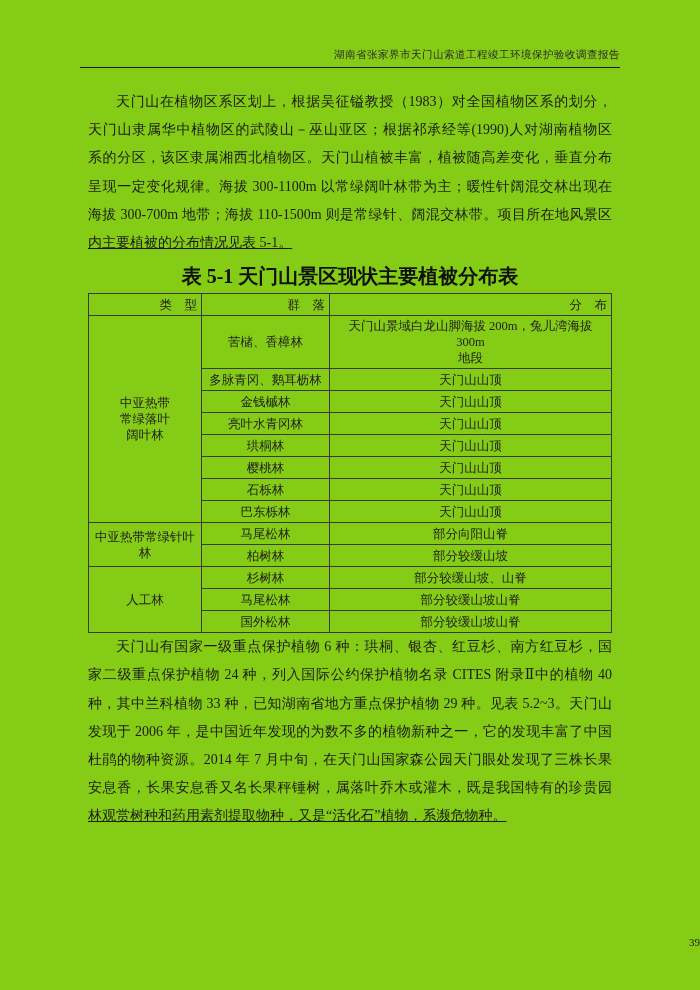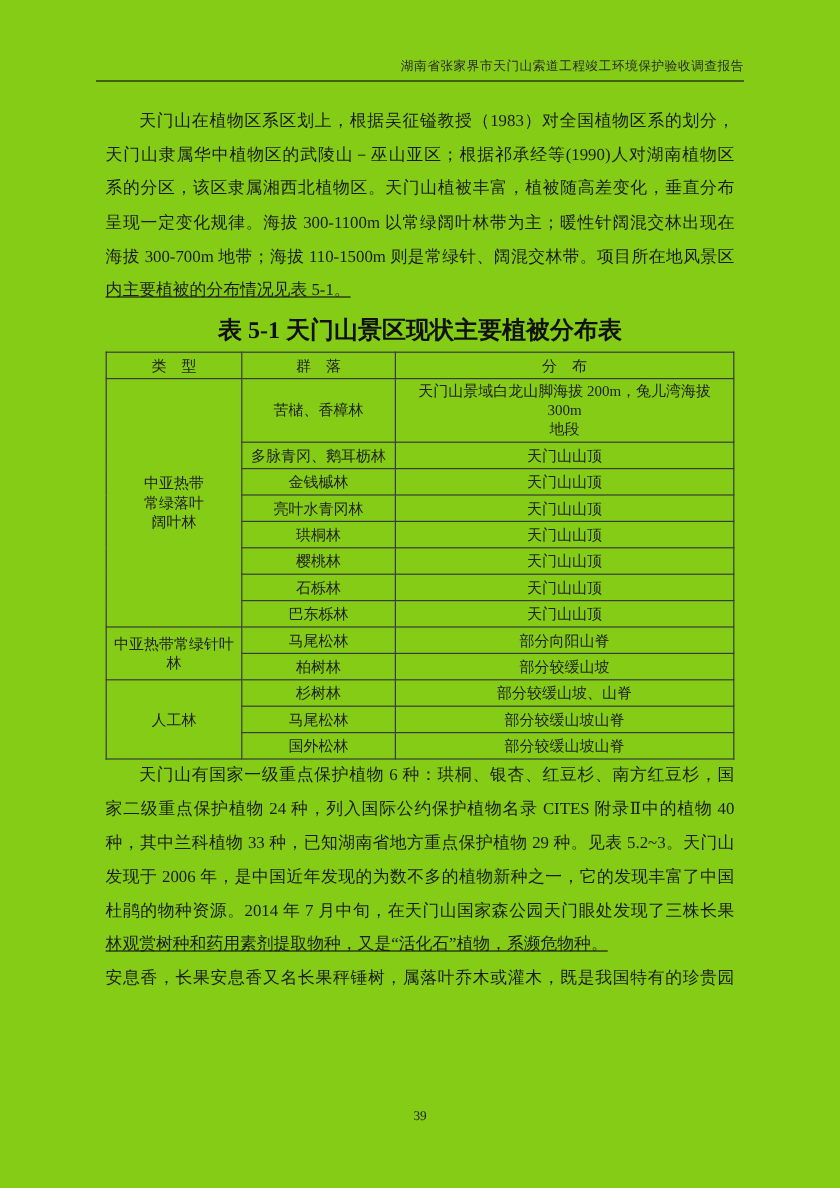--- a/index.html
+++ b/index.html
@@ -53,37 +53,37 @@
     border:1px solid #3a3a3a;
     text-align:center;
     vertical-align:middle;
     padding:2px 4px;
     line-height:16px;
     white-space:pre-line;
     font-weight:normal;
     overflow:hidden;
   }
   table.veg{border:1.5px solid #2a2a2a;}
-  table.veg th{height:17px;}
+  table.veg th{height:17px;text-align:right;}
   table.veg td{height:17px;}
   col.c-type{width:113px;}
   col.c-comm{width:128px;}
   col.c-dist{width:auto;}
   tr.group-start td{border-top:1.5px solid #2a2a2a;}
   .section-heading{
     margin-top:21px;
     font-size:14.5px;
     line-height:28px;
     text-indent:2em;
   }
   .page-number{
     position:absolute;
     left:0;right:0;
-    bottom:54px;
-    text-align:center;
+    bottom:42px;
+    text-align:right;
     font-size:11px;
     color:#222;
   }
 </style>
 </head>
 <body>
 
 <div class="page">
 
   <div class="header">
@@ -181,21 +181,21 @@
       </tbody>
     </table>
 
 
     <div class="para">
       <div class="pline indent">天门山有国家一级重点保护植物 6 种：珙桐、银杏、红豆杉、南方红豆杉，国</div>
       <div class="pline">家二级重点保护植物 24 种，列入国际公约保护植物名录 CITES 附录Ⅱ中的植物 40</div>
       <div class="pline">种，其中兰科植物 33 种，已知湖南省地方重点保护植物 29 种。见表 5.2~3。天门山</div>
       <div class="pline">发现于 2006 年，是中国近年发现的为数不多的植物新种之一，它的发现丰富了中国</div>
       <div class="pline">杜鹃的物种资源。2014 年 7 月中旬，在天门山国家森公园天门眼处发现了三株长果</div>
+      <div class="pline">安息香，长果安息香又名长果秤锤树，属落叶乔木或灌木，既是我国特有的珍贵园</div>
       <div class="pline last">林观赏树种和药用素剂提取物种，又是“活化石”植物，系濒危物种。</div>
-      <div class="pline">安息香，长果安息香又名长果秤锤树，属落叶乔木或灌木，既是我国特有的珍贵园</div>
     </div>
 
   </div>
 
   <div class="page-number">39</div>
 
 </div>
 
 </body></html>

